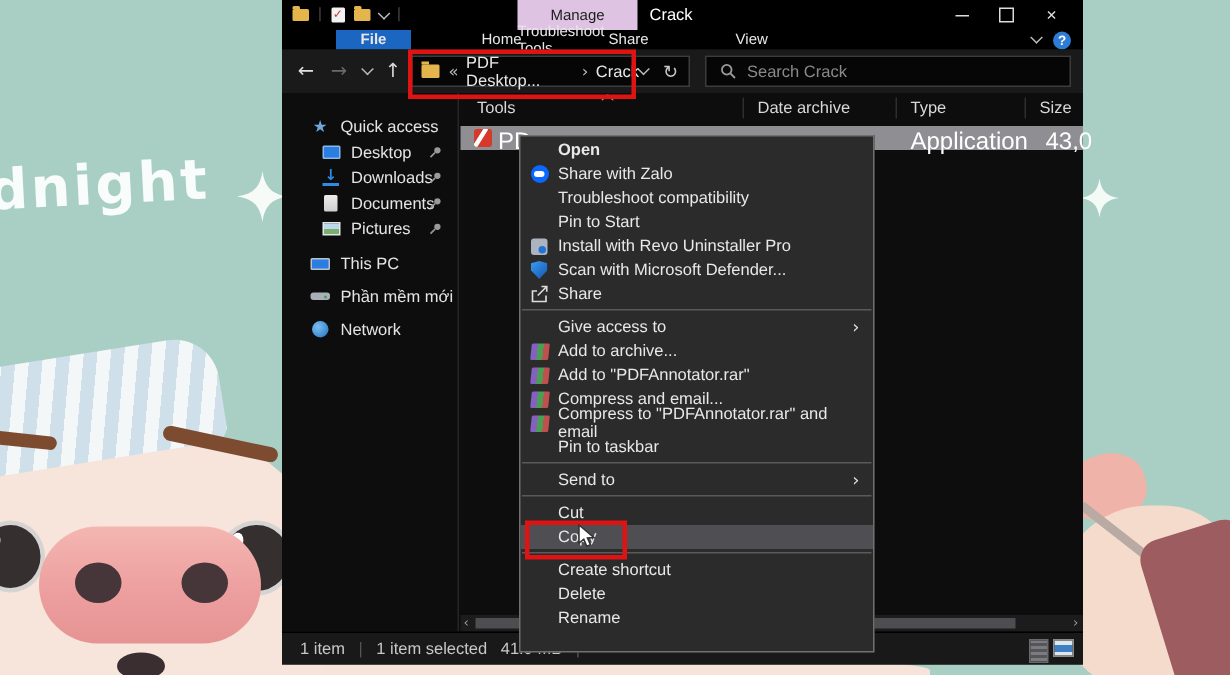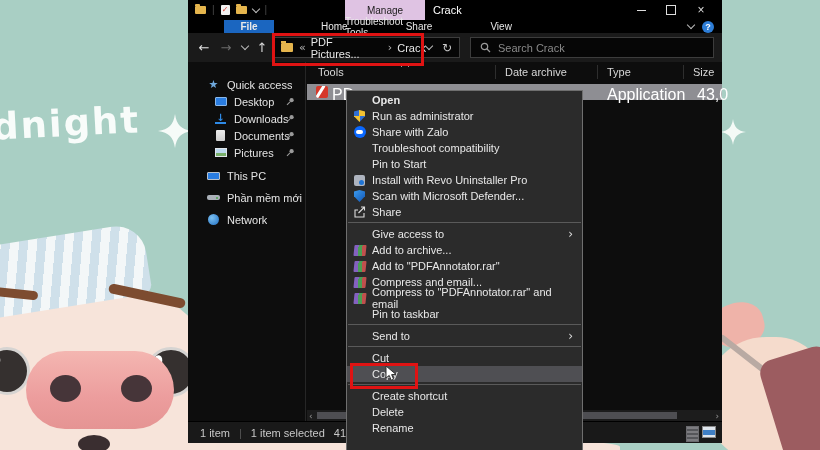--- a/index.html
+++ b/index.html
@@ -225,21 +225,21 @@
     <div class="navbtn glyph" style="left:8px;width:16px;color:#e0e0e0;">←</div>
     <div class="navbtn glyph" style="left:30px;width:16px;color:#6a6a6a;">→</div>
     <div class="navbtn" style="left:52px;width:10px;">
         <span class="chev-down"></span>
       </div>
     <div class="navbtn glyph" style="left:66px;width:16px;color:#d8d8d8;">↑</div>
 
     <div class="addrbar">
       <span class="addr-folder"></span>
       <span class="glyph" style="color:#bbb;margin-right:5px;">«</span>
-      <span>PDF Pictures...</span>
+      <span>PDF Desktop...</span>
       <span class="crumb-sep glyph">›</span>
       <span>Crack</span>
       <span class="addr-tools">
         <span class="chev-down"></span>
         <span class="refresh glyph">↻</span>
       </span>
     </div>
 
     <div class="searchbar">
       <svg width="11" height="11" viewBox="0 0 11 11">
@@ -358,26 +358,20 @@
     <span class="vb vb-large"></span>
   </div>
 </div>
 
 <div id="ctxmenu">
   <div class="mi bold">
     <span class="mi-label">Open</span>
   </div>
   <div class="mi">
     <span class="mi-ico">
-        <span class="shield sh-uac"></span>
-      </span>
-    <span class="mi-label">Run as administrator</span>
-  </div>
-  <div class="mi">
-    <span class="mi-ico">
         <span class="ico-zalo"></span>
       </span>
     <span class="mi-label">Share with Zalo</span>
   </div>
   <div class="mi">
     <span class="mi-label">Troubleshoot compatibility</span>
   </div>
   <div class="mi">
     <span class="mi-label">Pin to Start</span>
   </div>

